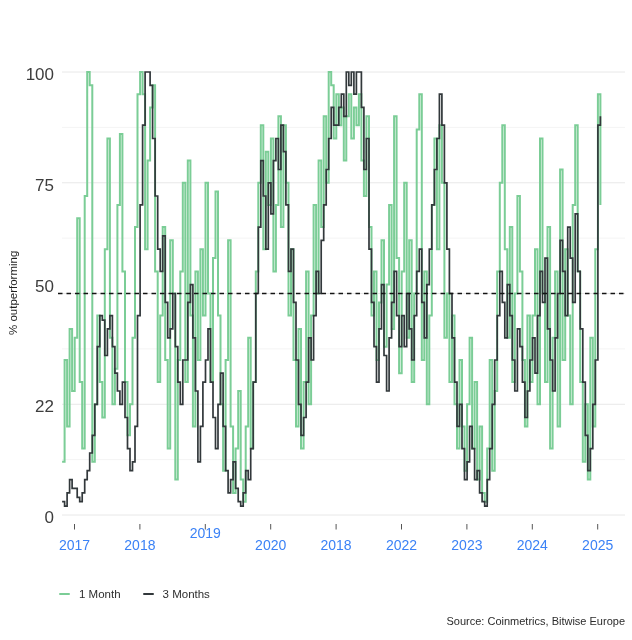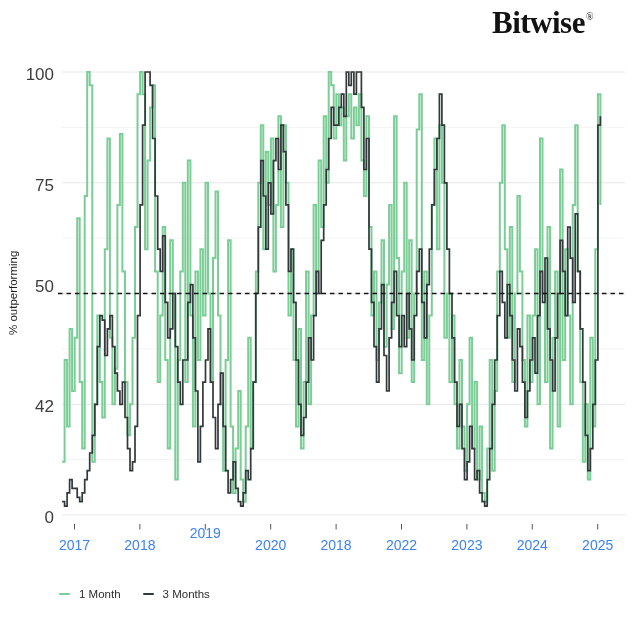--- a/index.html
+++ b/index.html
@@ -28,21 +28,20 @@
   .legend-item { display:flex; align-items:center; margin-right:22px;justify-content:space-between; }
   .swatch { width:11px; height:2.5px; margin-right:9px; border-radius:1px; }
   .source { position:absolute; right:7px; top:615px; font-size:11px; color:#2b2b2b; }
 </style>
 </head>
 <body>
 
 <div class="page">
 
 
-  <div class="logo"><span>Bitwise</span><span class="reg">®</span></div>
 
   <svg id="chart" width="632" height="640" viewBox="0 0 632 640" xmlns="http://www.w3.org/2000/svg">
       <line x1="62" y1="459.625" x2="625" y2="459.625" stroke="#f4f4f4" stroke-width="1"></line>
       <line x1="62" y1="348.875" x2="625" y2="348.875" stroke="#f4f4f4" stroke-width="1"></line>
       <line x1="62" y1="238.125" x2="625" y2="238.125" stroke="#f4f4f4" stroke-width="1"></line>
       <line x1="62" y1="127.375" x2="625" y2="127.375" stroke="#f4f4f4" stroke-width="1"></line>
       <line x1="62" y1="515" x2="625" y2="515" stroke="#e8e8e8" stroke-width="1"></line>
       <line x1="62" y1="404.25" x2="625" y2="404.25" stroke="#e8e8e8" stroke-width="1"></line>
       <line x1="62" y1="293.5" x2="625" y2="293.5" stroke="#e8e8e8" stroke-width="1"></line>
       <line x1="62" y1="182.75" x2="625" y2="182.75" stroke="#e8e8e8" stroke-width="1"></line>
@@ -58,21 +57,21 @@
       <line x1="401.5" y1="524" x2="401.5" y2="529.5" stroke="#555555" stroke-width="1"></line>
       <line x1="466.90000000000003" y1="524" x2="466.90000000000003" y2="529.5" stroke="#555555" stroke-width="1"></line>
       <line x1="532.3000000000001" y1="524" x2="532.3000000000001" y2="529.5" stroke="#555555" stroke-width="1"></line>
       <line x1="597.7" y1="524" x2="597.7" y2="529.5" stroke="#555555" stroke-width="1"></line>
     </svg>
 
   <div class="ylab">% outperforming</div>
 
   <div id="yticks">
       <div class="yt" style="left: 10px; top: 508px;">0</div>
-      <div class="yt" style="left: 10px; top: 397.25px;">42</div>
+      <div class="yt" style="left: 10px; top: 397.25px;">22</div>
       <div class="yt" style="left: 10px; top: 277px;">50</div>
       <div class="yt" style="left: 10px; top: 175.75px;">75</div>
       <div class="yt" style="left: 10px; top: 65px;">100</div>
     </div>
   <div id="xticks">
       <div class="xt" style="left: 51.5px; top: 537px;">2017</div>
       <div class="xt" style="left: 116.9px; top: 537px;">2018</div>
       <div class="xt" style="left: 182.3px; top: 525px;">2019</div>
       <div class="xt" style="left: 247.7px; top: 537px;">2020</div>
       <div class="xt" style="left: 313.1px; top: 537px;">2018</div>
@@ -86,14 +85,15 @@
       <div class="legend-item">
         <span class="swatch" style="background: rgb(123, 205, 150);"></span>
         <span>1 Month</span>
       </div>
       <div class="legend-item">
         <span class="swatch" style="background: rgb(50, 56, 59);"></span>
         <span>3 Months</span>
       </div>
     </div>
 
+  <div class="source">Source: Coinmetrics, Bitwise Europe</div>
 
 </div>
 
 </body></html>

